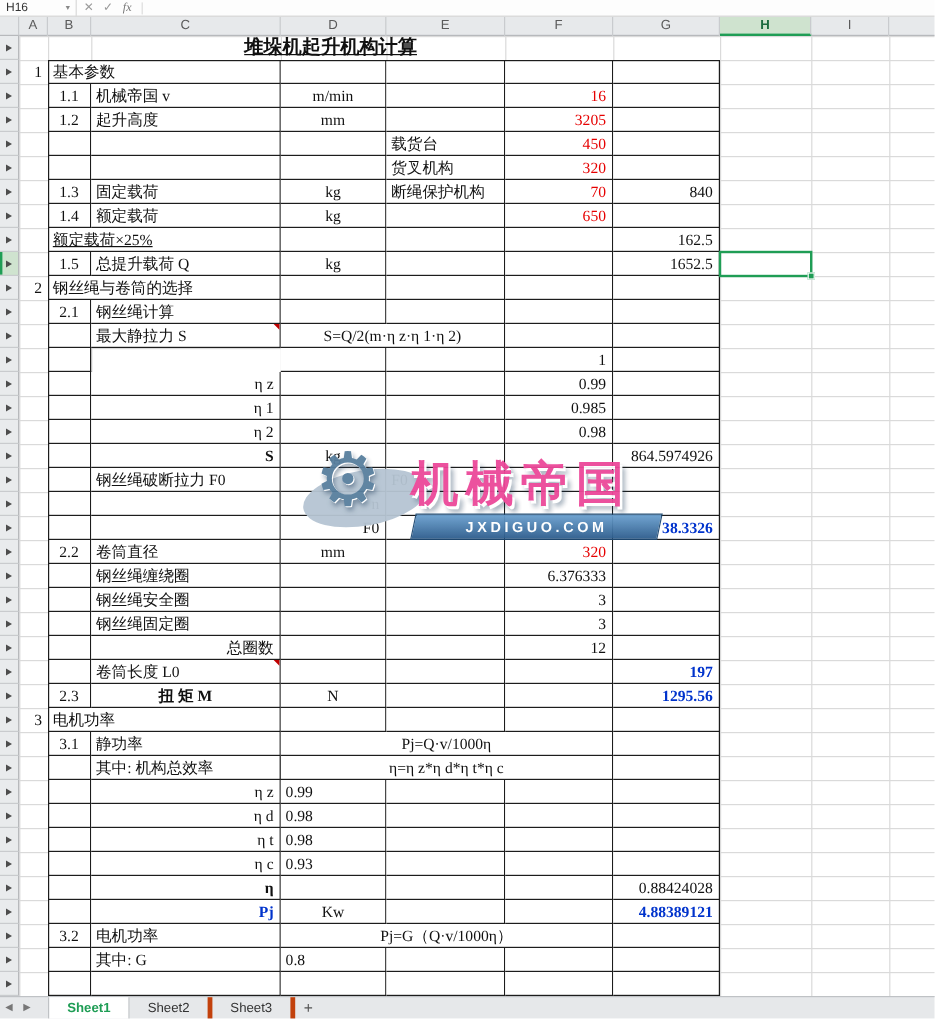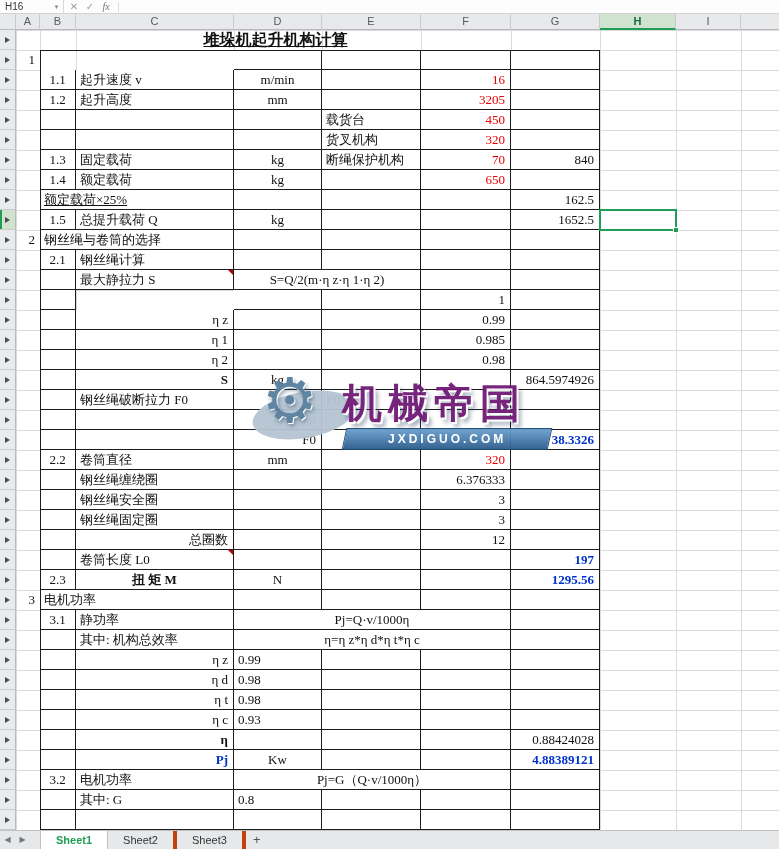--- a/index.html
+++ b/index.html
@@ -50,21 +50,21 @@
   .selbox { position:absolute; border:2px solid #1f9d55; z-index:5; }
   .handle { position:absolute; right:-4px; bottom:-4px; width:6px; height:6px; background:#1f9d55; border:1px solid #fff; }
 
   
   .wm { position:absolute; left:258px; top:376px; width:330px; height:84px; z-index:6; opacity:.95; }
   .wm-wing { position:absolute; left:-6px; top:16px; width:104px; height:46px; background:#b6c5d3;
              border-radius:50%; transform:rotate(-10deg); }
   .wm-gear { position:absolute; left:4px; top:-8px; font-size:62px; line-height:66px; color:#587f9e;
              text-shadow:1px 1px 0 #fff, 2px 3px 4px rgba(30,60,90,.5); }
   .wm-brand { position:absolute; left:84px; top:0; font-size:40px; font-weight:bold; letter-spacing:6px;
-              color:#701a75; text-shadow:2px 2px 0 #ffffff, 4px 5px 4px rgba(20,50,80,.45); }
+              color:#ec4899; text-shadow:2px 2px 0 #ffffff, 4px 5px 4px rgba(20,50,80,.45); }
   .wm-ribbon { position:absolute; left:86px; top:52px; width:206px; height:22px;
                background:linear-gradient(#6ba0cf,#2c5c8c); transform:skewX(-12deg);
                border:1px solid #1f4a73; text-align:center; }
   .wm-ribbon span { display:inline-block; transform:skewX(12deg); color:#fff; font-weight:bold;
                     font-size:12px; line-height:20px; letter-spacing:3px;
                     font-family:"Liberation Sans","DejaVu Sans",sans-serif; }
 
   
   .sheet-bar { position:absolute; left:0; top:830px; width:779px; height:19px; background:#e6e8ea;
                border-top:1px solid #bfc2c5; display:flex; align-items:stretch; z-index:10;
@@ -270,26 +270,27 @@
       </div>
       <div class="gut" style="top: 790px;">
         <div class="tri"></div>
       </div>
       <div class="gut" style="top: 810px;">
         <div class="tri"></div>
       </div>
       <div class="frame" style="left: 40px; top: 50px; width: 560px; height: 780px;"></div>
       <div class="cell ac" style="left: 40px; width: 471px; top: 30px; font-weight: bold; text-decoration: underline; font-size: 16px;">堆垛机起升机构计算</div>
       <div class="cell ar" style="left: 16px; width: 24px; top: 50px;">1</div>
+      <div class="cell bcell al" style="left: 40px; width: 194px; top: 50px;">基本参数</div>
       <div class="cell bcell al" style="left: 234px; width: 88px; top: 50px;"></div>
       <div class="cell bcell al" style="left: 322px; width: 99px; top: 50px;"></div>
       <div class="cell bcell al" style="left: 421px; width: 90px; top: 50px;"></div>
       <div class="cell bcell al" style="left: 511px; width: 89px; top: 50px;"></div>
       <div class="cell bcell ac" style="left: 40px; width: 36px; top: 70px;">1.1</div>
-      <div class="cell bcell al" style="left: 76px; width: 158px; top: 70px;">起升速度 v</div>
+      <div class="cell bcell al" style="left: 76px; width: 158px; top: 70px;">机械帝国 v</div>
       <div class="cell bcell ac" style="left: 234px; width: 88px; top: 70px;">m/min</div>
       <div class="cell bcell al" style="left: 322px; width: 99px; top: 70px;"></div>
       <div class="cell bcell ar" style="left: 421px; width: 90px; top: 70px; color: rgb(230, 0, 0);">16</div>
       <div class="cell bcell al" style="left: 511px; width: 89px; top: 70px;"></div>
       <div class="cell bcell ac" style="left: 40px; width: 36px; top: 90px;">1.2</div>
       <div class="cell bcell al" style="left: 76px; width: 158px; top: 90px;">起升高度</div>
       <div class="cell bcell ac" style="left: 234px; width: 88px; top: 90px;">mm</div>
       <div class="cell bcell al" style="left: 322px; width: 99px; top: 90px;"></div>
       <div class="cell bcell ar" style="left: 421px; width: 90px; top: 90px; color: rgb(230, 0, 0);">3205</div>
       <div class="cell bcell al" style="left: 511px; width: 89px; top: 90px;"></div>

